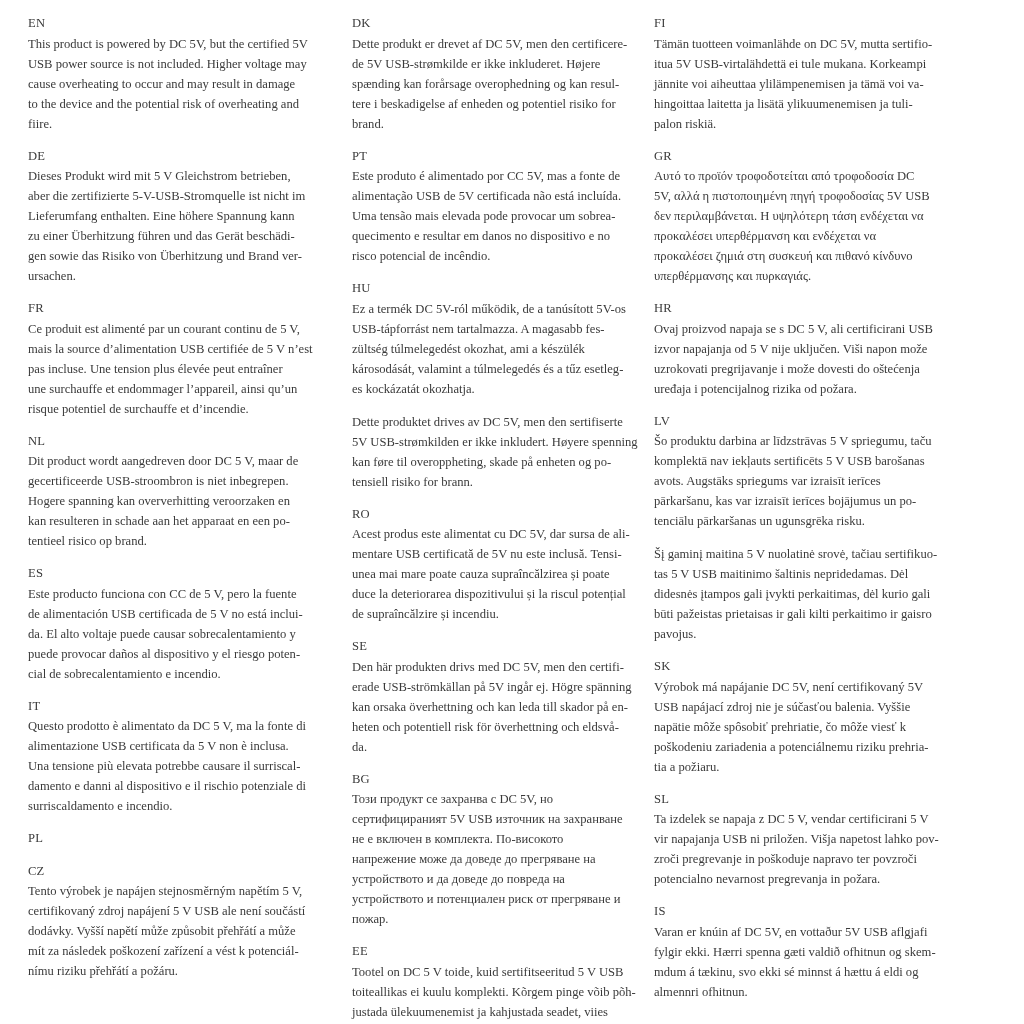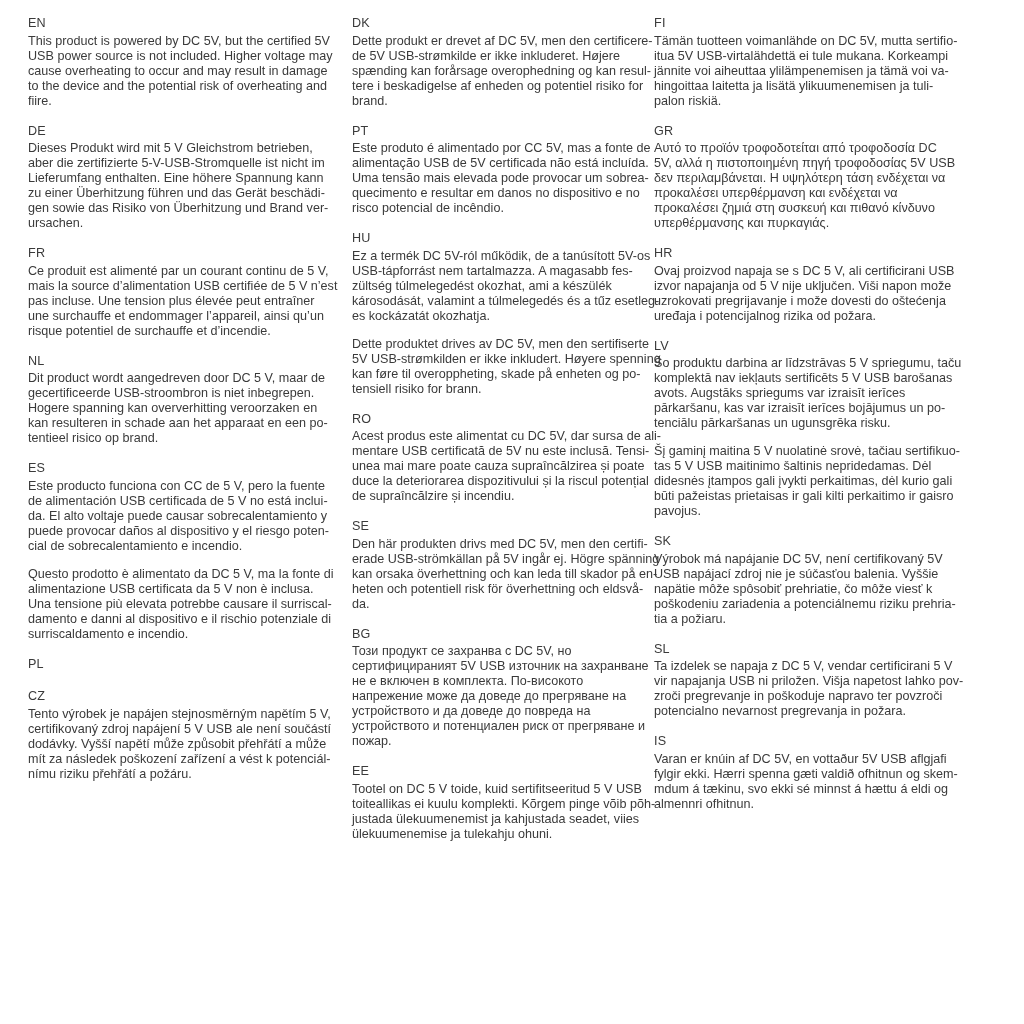--- a/index.html
+++ b/index.html
@@ -18,33 +18,34 @@
   }
   .col {
     position: absolute;
     top: 14px;
   }
   .col-1 { left: 28px;  width: 318px; }
   .col-2 { left: 352px; width: 318px; }
   .col-3 { left: 654px; width: 326px; }
   .lang-section {
     margin: 0 0 13px 0;
+    font-family: Liberation Serif, serif;
   }
   .lang-code {
     margin: 0;
     font-size: 12.6px;
     line-height: 19.5px;
     font-weight: 400;
     color: #3a3a3a;
     letter-spacing: 0.2px;
   }
   .lang-text {
     margin: 0;
     font-size: 12.6px;
-    line-height: 15px;
+    line-height: 20px;
     white-space: pre-line;
     color: #3a3a3a;
   }
 </style>
 </head>
 <body>
 
 <div class="page">
   <div class="col col-1">
   <section class="lang-section">
@@ -87,20 +88,21 @@
   <section class="lang-section">
     <h2 class="lang-code">ES</h2>
     <p class="lang-text">Este producto funciona con CC de 5 V, pero la fuente
 de alimentación USB certificada de 5 V no está inclui-
 da. El alto voltaje puede causar sobrecalentamiento y
 puede provocar daños al dispositivo y el riesgo poten-
 cial de sobrecalentamiento e incendio.</p>
   </section>
 
   <section class="lang-section">
+    <h2 class="lang-code">IT</h2>
     <p class="lang-text">Questo prodotto è alimentato da DC 5 V, ma la fonte di
 alimentazione USB certificata da 5 V non è inclusa.
 Una tensione più elevata potrebbe causare il surriscal-
 damento e danni al dispositivo e il rischio potenziale di
 surriscaldamento e incendio.</p>
   </section>
 
   <section class="lang-section">
     <h2 class="lang-code">PL</h2>
   </section>

